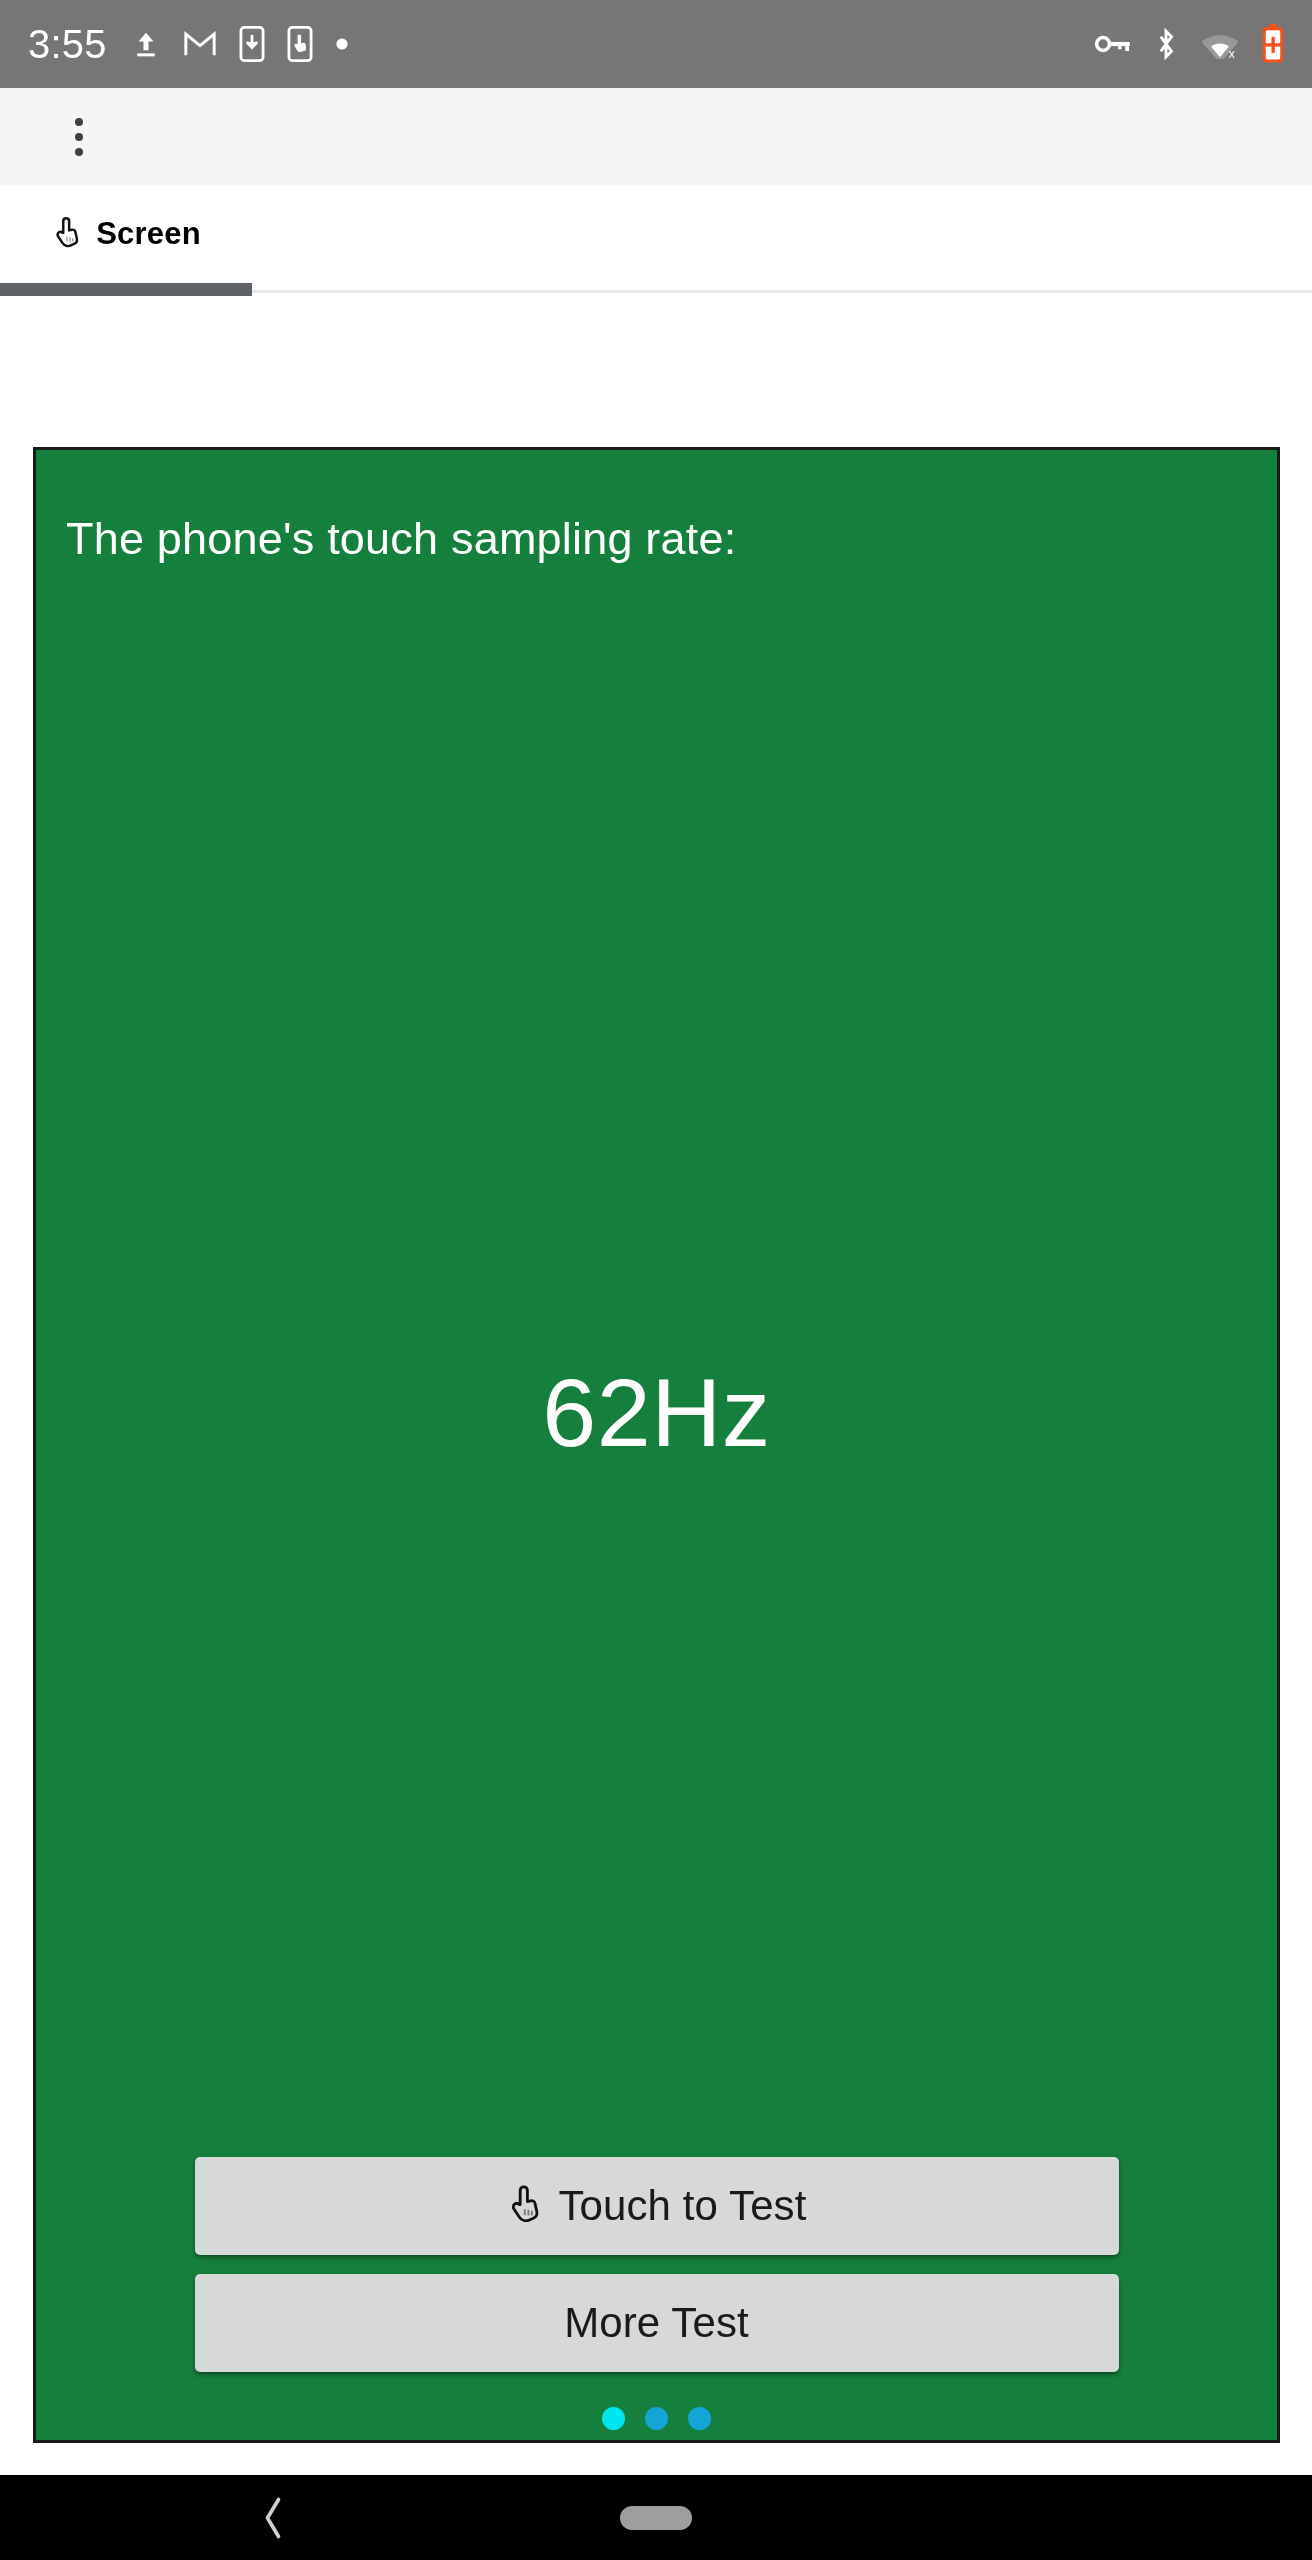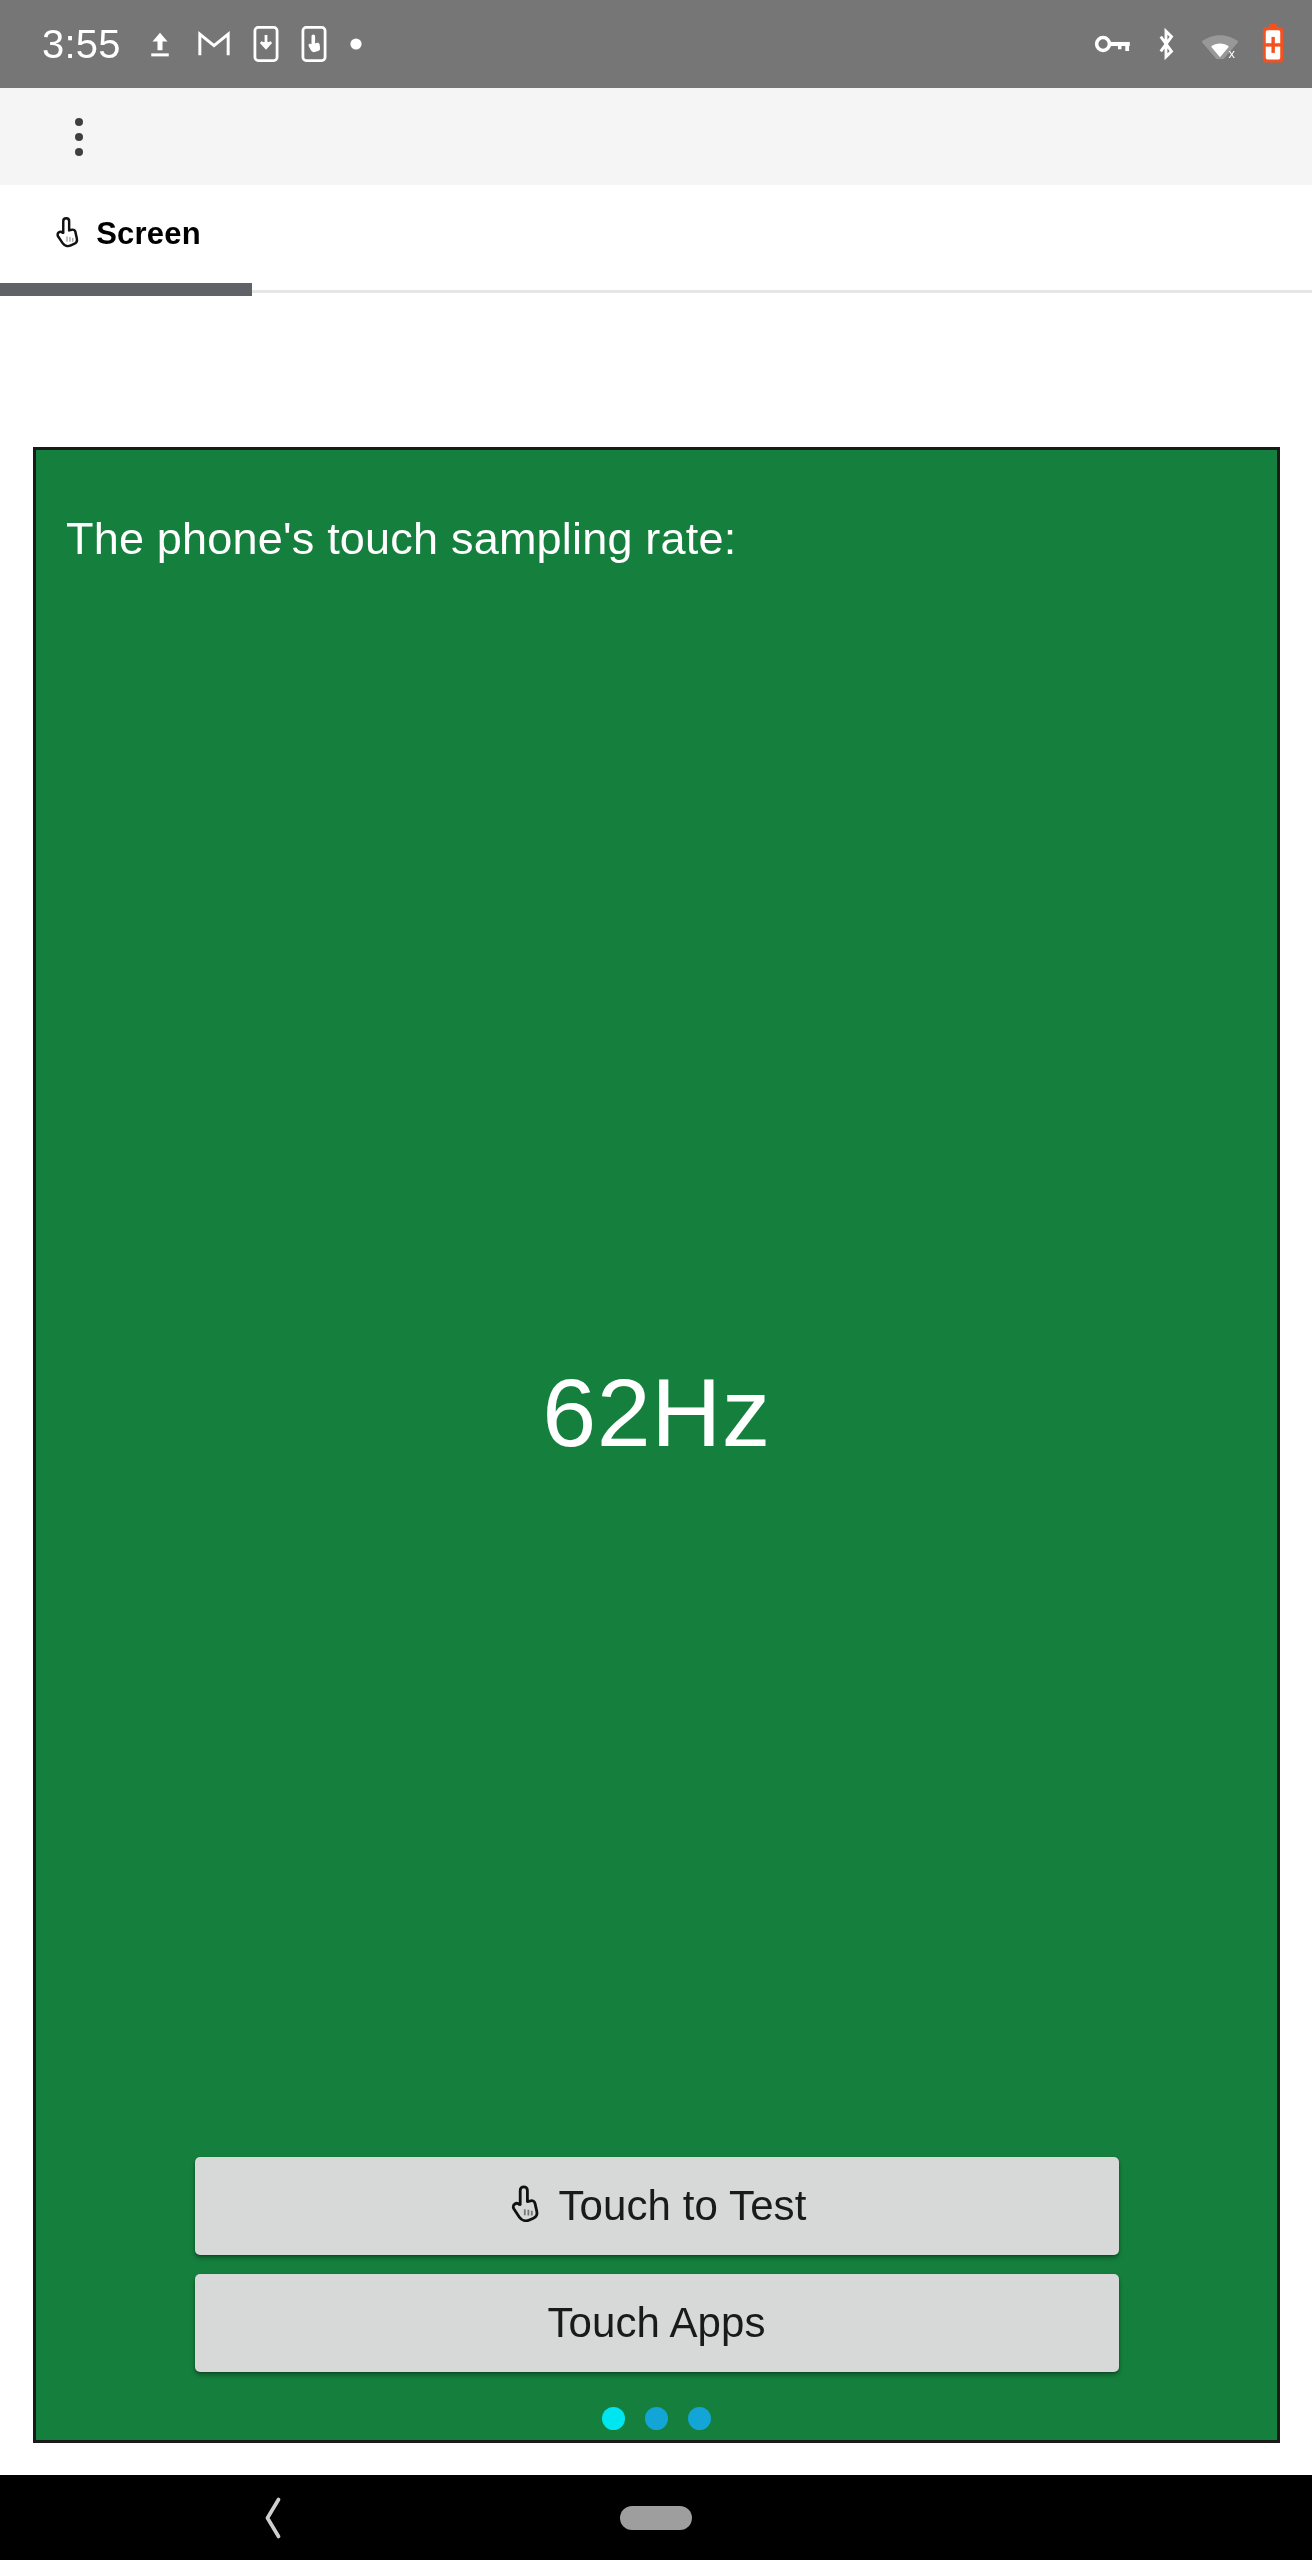--- a/index.html
+++ b/index.html
@@ -10,21 +10,21 @@
     overflow:hidden;
     position:relative;
   }
 
   
   .status-bar{
     position:absolute; top:0; left:0;
     width:1312px; height:88px;
     background:#767676;
     display:flex; align-items:center;
-    padding:0 26px 0 42px;
+    padding:0 26px 0 28px;
   }
   .status-left{ display:flex; align-items:center; gap:0; flex:1; }
   .status-clock{
     color:#ffffff; font-size:40px; font-weight:400;
     letter-spacing:0.2px; line-height:1; margin-right:24px;
     font-family:"Liberation Sans", sans-serif;
   }
   .status-left .si{ margin-right:22px; display:flex; align-items:center; }
   .status-right{ display:flex; align-items:center; gap:0; }
   .status-right .si{ margin-left:20px; display:flex; align-items:center; }
@@ -266,21 +266,21 @@
       <span class="btn-hand">
         <svg width="40" height="44" viewBox="0 0 20 22">
           <path fill="#d7d8d8" stroke="#111" stroke-width="1.4" stroke-linejoin="round" d="M7.1 10.3V3.2c0-1 .8-1.8 1.8-1.8s1.8.8 1.8 1.8v5.6l1.6-.4c1-.3 2 .3 2.2 1.3l.9 4c.3 1.4-.4 2.8-1.7 3.4l-2 .9c-1.8.8-3.9.2-5-1.4l-2.8-4.2c-.5-.8-.3-1.9.5-2.4.7-.5 1.6-.4 2.2.2l.5.1z"></path>
           <path fill="none" stroke="#777" stroke-width="0.9" d="M9.4 12.6v3M11.2 12.9v2.8M12.9 13.4v2.4"></path>
         </svg>
       </span>
       <span class="btn-label">Touch to Test</span>
     </div>
 
     <div class="btn">
-      <span class="btn-label">Touch Apps</span>
+      <span class="btn-label">More Test</span>
     </div>
   </div>
 
   <div class="dots">
     <span class="dot active"></span>
     <span class="dot inactive"></span>
     <span class="dot inactive"></span>
   </div>
 </div>
 

